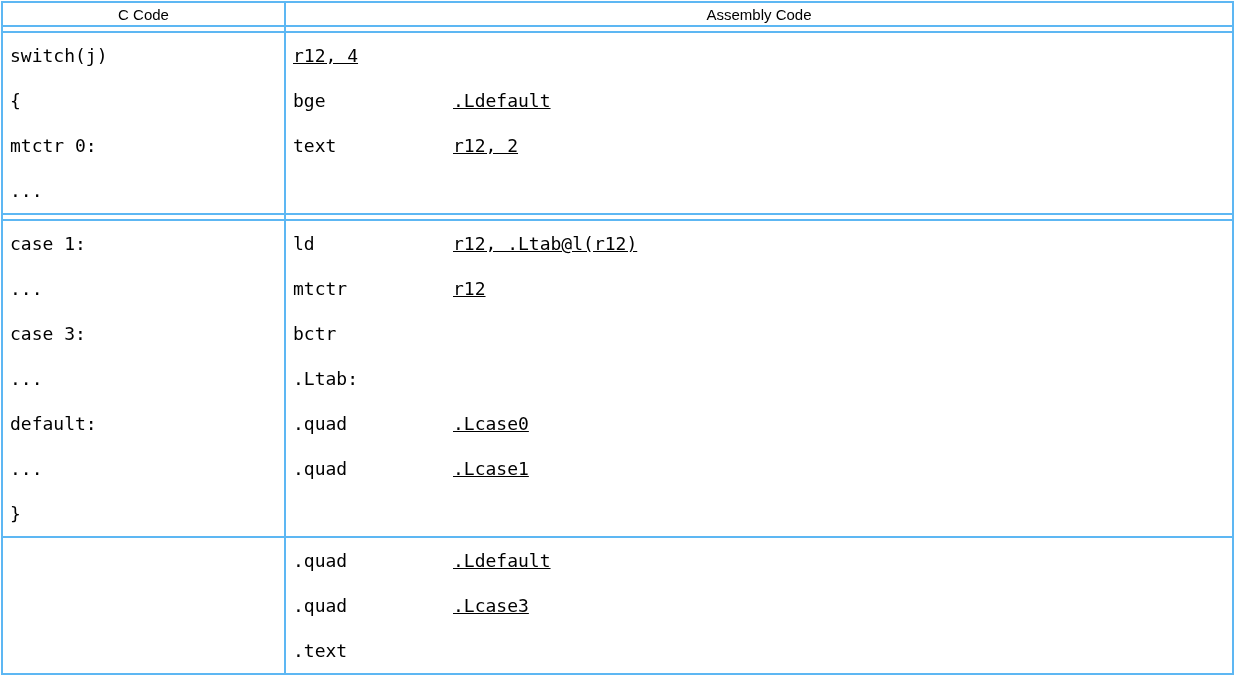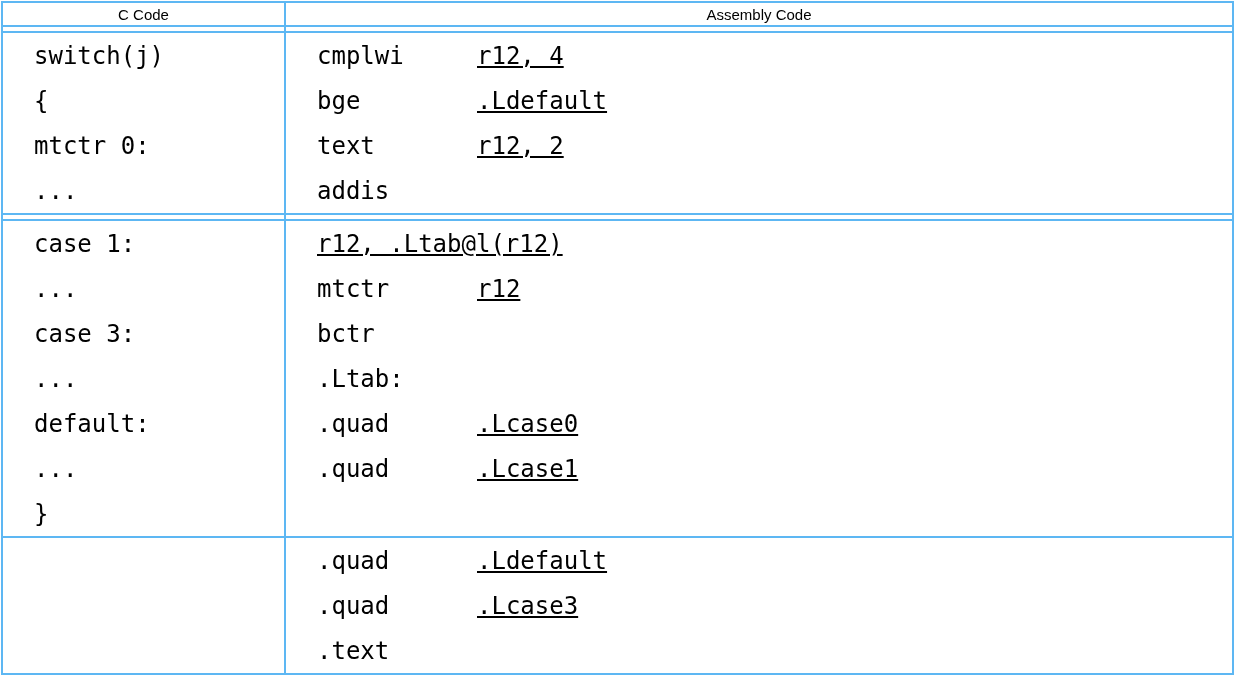--- a/index.html
+++ b/index.html
@@ -44,25 +44,24 @@
     bottom: 0;
     width: 2px;
     background: var(--blue);
   }
   .rule-single { height: 2px; background: var(--blue); }
   .code-line {
     height: 45px;
     display: flex;
     align-items: center;
     padding-left: 7px;
-    font-size: 24px;
+    font-size: 18px;
     color: #000000;
     white-space: pre;
     overflow: hidden;
-    margin-left: 24px;
   }
   .mnemonic { display: inline-block; width: 160px; flex: 0 0 160px; }
   .operands { display: inline-block; text-decoration: underline; }
 </style>
 </head>
 <body>
 
 <div class="cmp-table">
 
   <div class="flex-row header-row">
@@ -78,33 +77,31 @@
   <div class="flex-row">
     <div class="c-col">
       <div class="code-line">switch(j)</div>
       <div class="code-line">{</div>
       <div class="code-line">mtctr 0:</div>
       <div class="code-line">...</div>
     </div>
     <div class="vline"></div>
     <div class="a-col">
       <div class="code-line">
-        <span class="mnemonic">cmplwi</span>
         <span class="operands">r12, 4</span>
       </div>
       <div class="code-line">
         <span class="mnemonic">bge</span>
         <span class="operands">.Ldefault</span>
       </div>
       <div class="code-line">
         <span class="mnemonic">text</span>
         <span class="operands">r12, 2</span>
       </div>
       <div class="code-line">
-        <span class="mnemonic">addis</span>
       </div>
     </div>
   </div>
 
   <div class="rule-double">
     <span class="rule-v"></span>
   </div>
 
   <div class="flex-row">
     <div class="c-col">
@@ -112,20 +109,21 @@
       <div class="code-line">...</div>
       <div class="code-line">case 3:</div>
       <div class="code-line">...</div>
       <div class="code-line">default:</div>
       <div class="code-line">...</div>
       <div class="code-line">}</div>
     </div>
     <div class="vline"></div>
     <div class="a-col">
       <div class="code-line">
+        <span class="mnemonic">ld</span>
         <span class="operands">r12, .Ltab@l(r12)</span>
       </div>
       <div class="code-line">
         <span class="mnemonic">mtctr</span>
         <span class="operands">r12</span>
       </div>
       <div class="code-line">
         <span class="mnemonic">bctr</span>
         <span class="operands"></span>
       </div>

